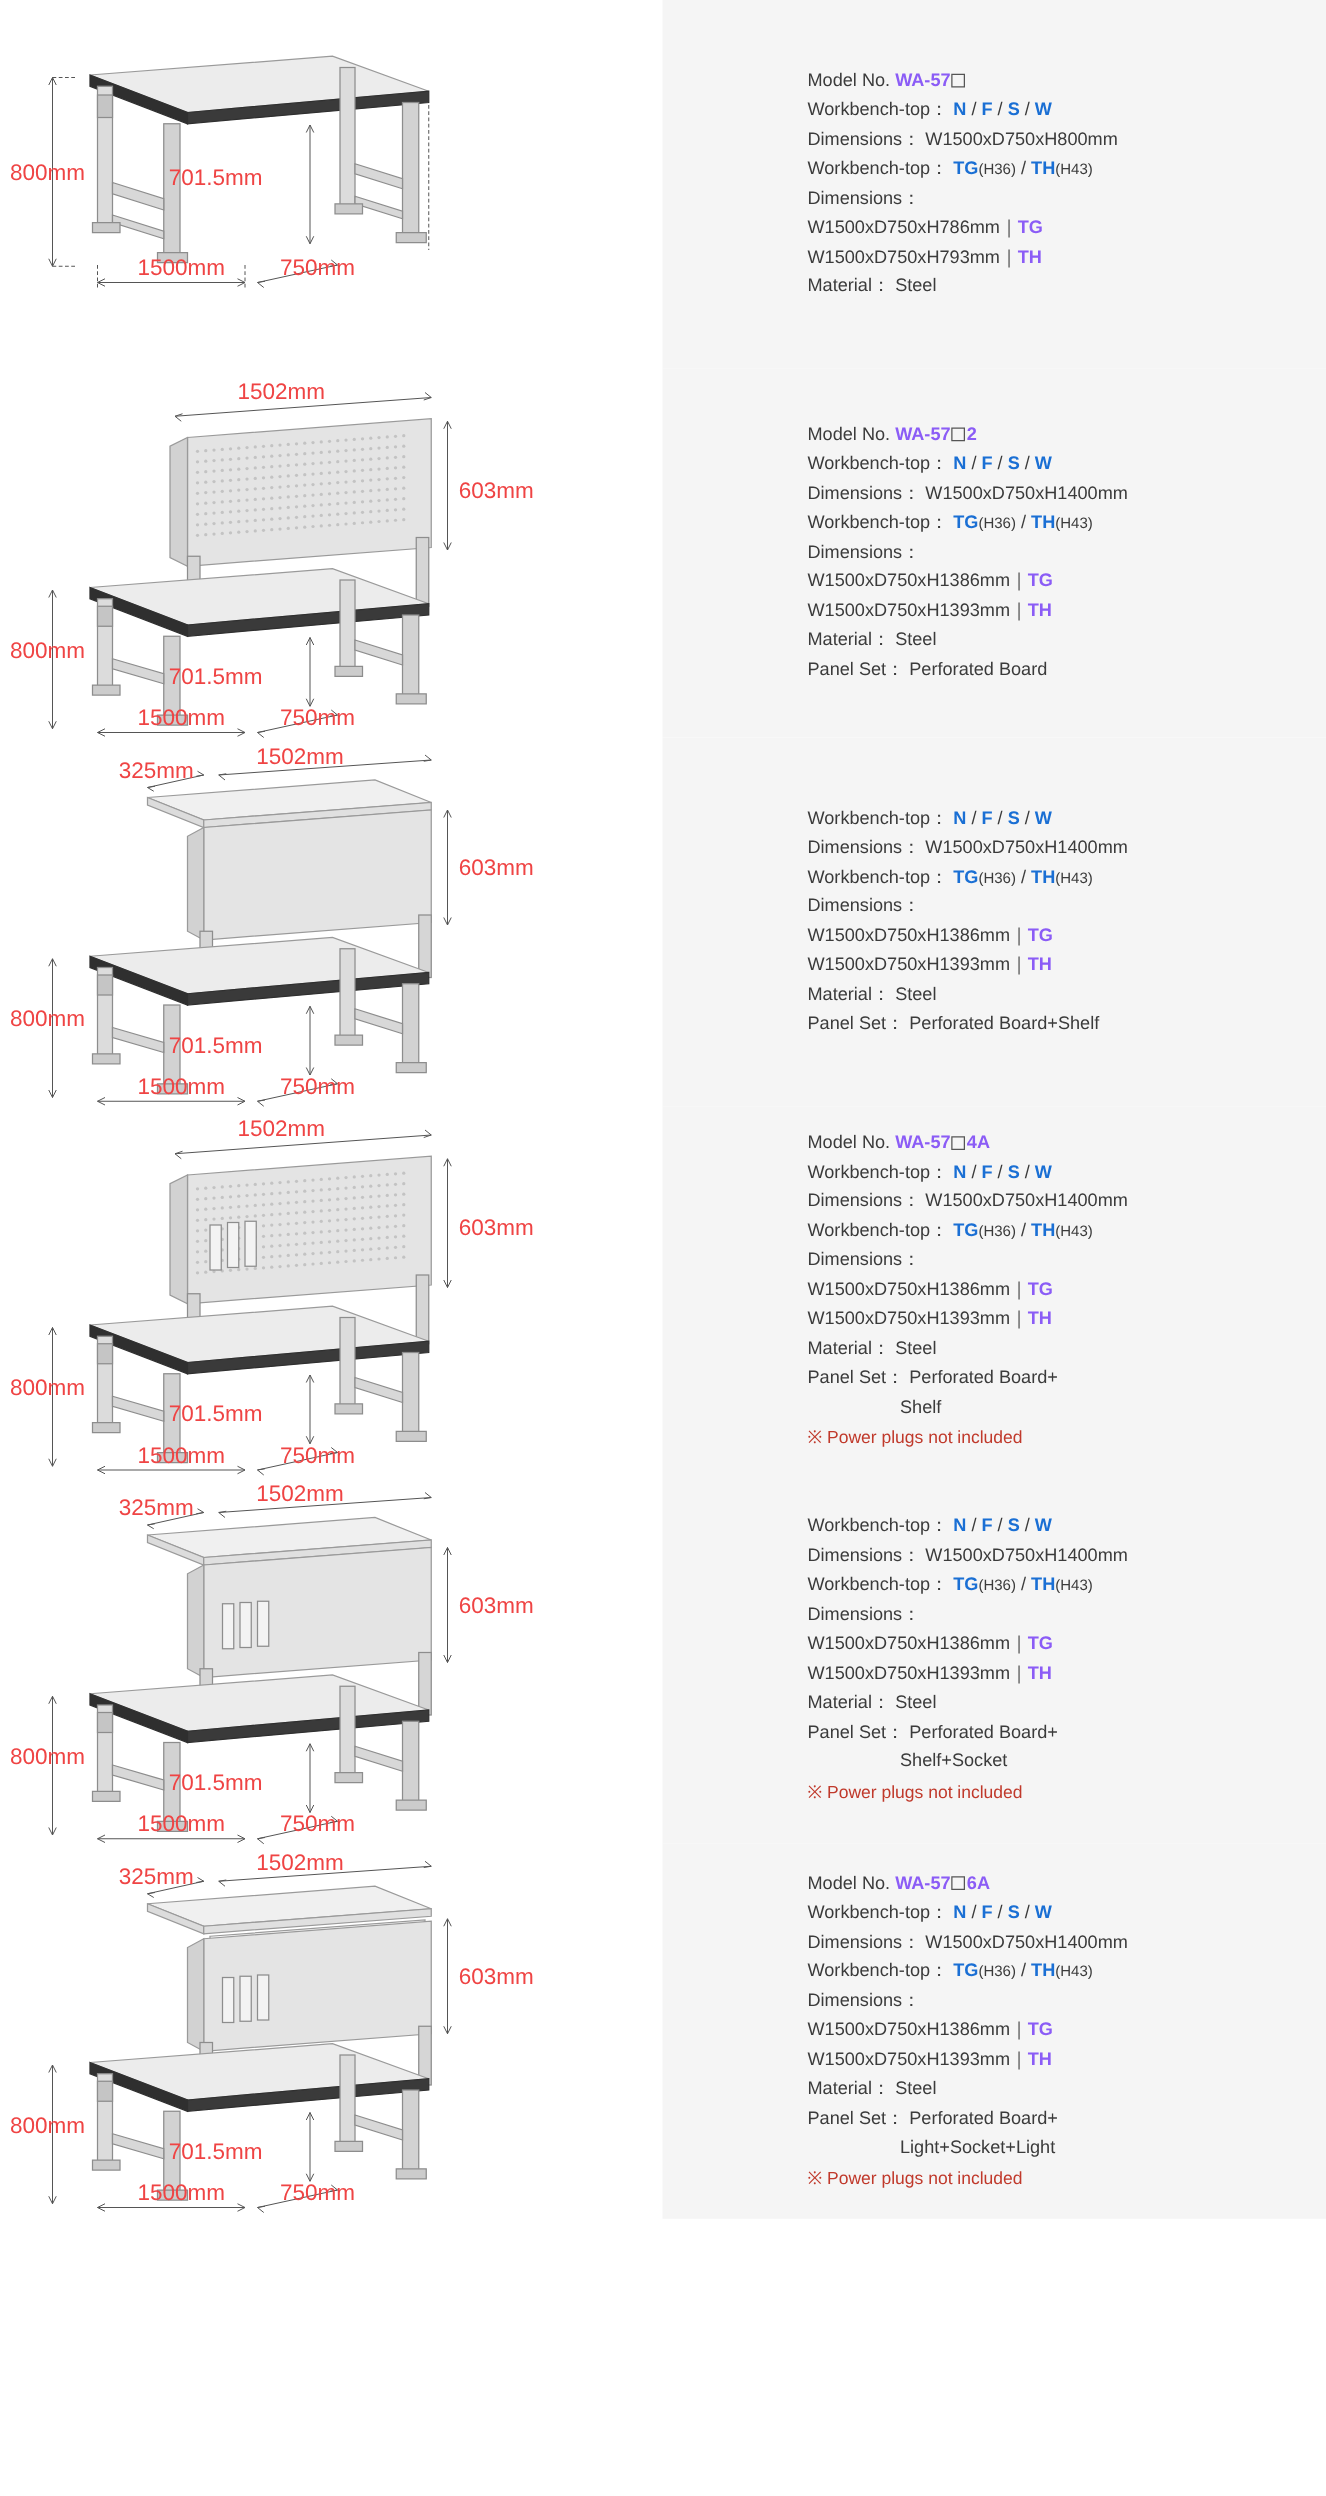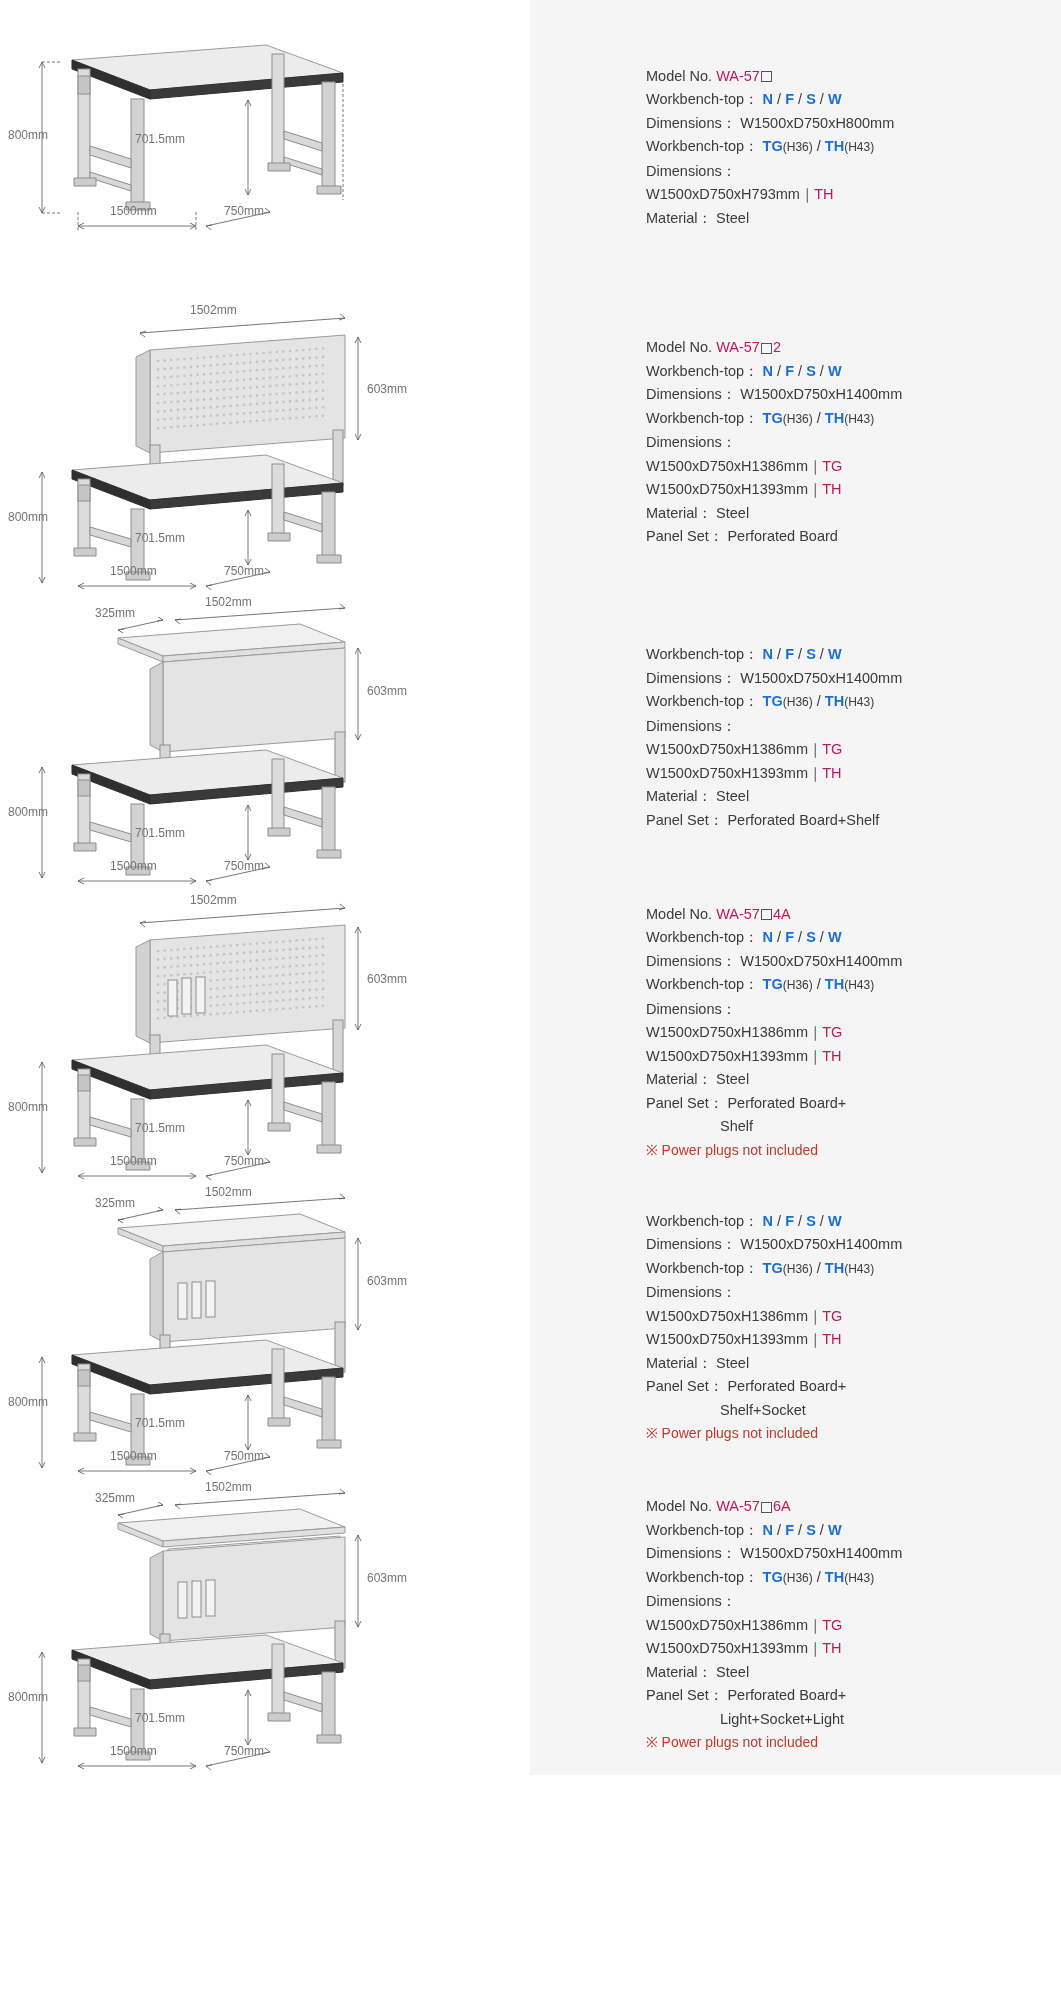--- a/index.html
+++ b/index.html
@@ -38,30 +38,30 @@
     flex-direction: column;
     justify-content: center;
     height: 100%;
   }
   .spec-line {
     font-size: 14.5px;
     color: #3b3b3b;
     line-height: 23.5px;
     white-space: nowrap;
   }
-  .spec-line b { font-weight: normal; color: #be185d; }
+  .spec-line b { font-weight: bold; color: #8b5cf6; }
   .blue { color: #1a6fd4; font-weight: bold; }
   .sep { color: #3b3b3b; font-weight: normal; }
   .small { font-size: 12px; }
   .note { color: #c0392b; font-size: 14px; line-height: 23.5px; white-space: nowrap;}
   .indent { padding-left: 74px; }
   .dimtxt {
     position: absolute;
-    font-size: 12px;
-    color: #737373;
+    font-size: 18px;
+    color: #ef4444;
     white-space: nowrap;
   }
 
   svg { display: block; overflow: visible; }
 </style>
 </head>
 <body>
 
 <div class="page">
 
@@ -123,20 +123,21 @@
         </div>
         <div class="spec-line">
           <span>Dimensions：</span>
           <span>W1500xD750xH800mm</span>
         </div>
         <div class="spec-line">
           <span>Workbench-top：</span>
           <span class="blue">TG</span><span class="small">(H36)</span><span class="sep"> / </span><span class="blue">TH</span><span class="small">(H43)</span>
         </div>
         <div class="spec-line">Dimensions：</div>
+        <div class="spec-line"><span>W1500xD750xH786mm｜</span><b>TG</b></div>
         <div class="spec-line"><span>W1500xD750xH793mm｜</span><b>TH</b></div>
         <div class="spec-line"><span>Material：</span> <span>Steel</span></div>
       </div>
     </div>
   </div>
 
   <div class="row" style="height:295px;">
     <div class="illus">
       <svg width="530" height="295" viewBox="0 0 530 295">
 

